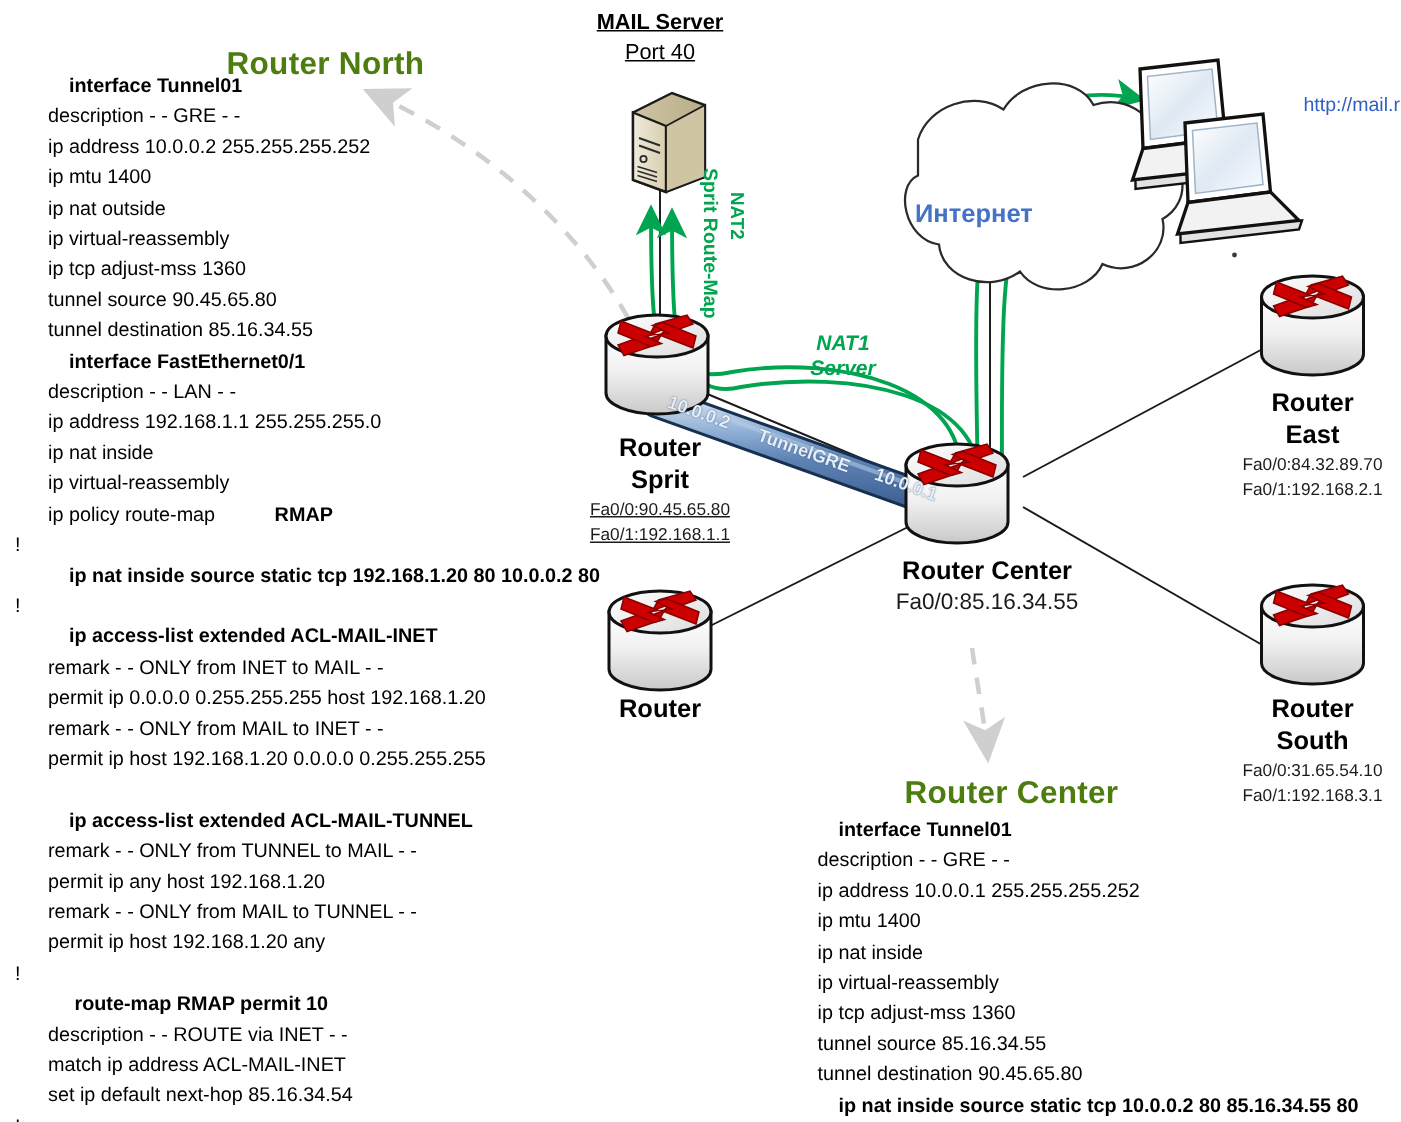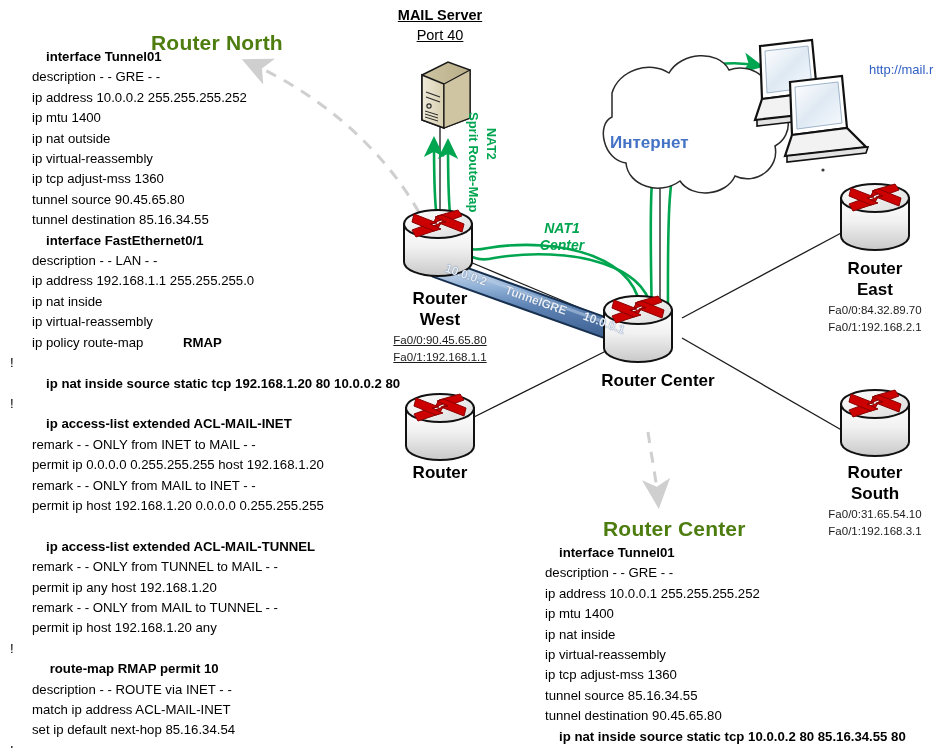--- a/index.html
+++ b/index.html
@@ -206,42 +206,43 @@
   <div class="srvtitle" style="left:365px;top:5px;width:150px;text-decoration:underline;">
     <div class="t1">MAIL Server</div>
     <div>Port 40</div>
   </div>
 
   <div class="cloudlbl" style="left:610px;top:133px;">Интернет</div>
   <div class="urllbl" style="left:821px;top:62px;">http://mail.river.ru</div>
 
   <div class="greenlbl" style="left:512px;top:220px;width:100px;">
     <div>NAT1</div>
-    <div>Center</div>
+    <div>Server</div>
   </div>
   <div class="vgreen" style="left:498px;top:128px;font-size:12.5px;">NAT2</div>
   <div class="vgreen" style="left:481px;top:112px;">Sprit Route-Map</div>
 
   <div class="tunlbl" style="left:448px;top:261px;transform:rotate(19.6deg);transform-origin:0 0;">10.0.0.2</div>
   <div class="tunlbl" style="left:508px;top:283px;transform:rotate(19.6deg);transform-origin:0 0;">TunnelGRE</div>
   <div class="tunlbl" style="left:586px;top:309px;transform:rotate(19.6deg);transform-origin:0 0;">10.0.0.1</div>
 
   <div class="nodelbl" style="left:368px;top:288px;width:144px;">
     <div>Router</div>
-    <div>West</div>
+    <div>Sprit</div>
   </div>
   <div class="nodeif" style="left:368px;top:332px;width:144px;text-decoration:underline;">
     <div>Fa0/0:90.45.65.80</div>
     <div>Fa0/1:192.168.1.1</div>
   </div>
 
   <div class="nodelbl" style="left:568px;top:370px;width:180px;">
     <div>Router Center</div>
   </div>
   <div class="nodeif" style="left:568px;top:391px;width:180px;font-size:15px;line-height:21px;">
+    <div>Fa0/0:85.16.34.55</div>
   </div>
 
   <div class="nodelbl" style="left:803px;top:258px;width:144px;">
     <div>Router</div>
     <div>East</div>
   </div>
   <div class="nodeif" style="left:803px;top:302px;width:144px;">
     <div>Fa0/0:84.32.89.70</div>
     <div>Fa0/1:192.168.2.1</div>
   </div>

